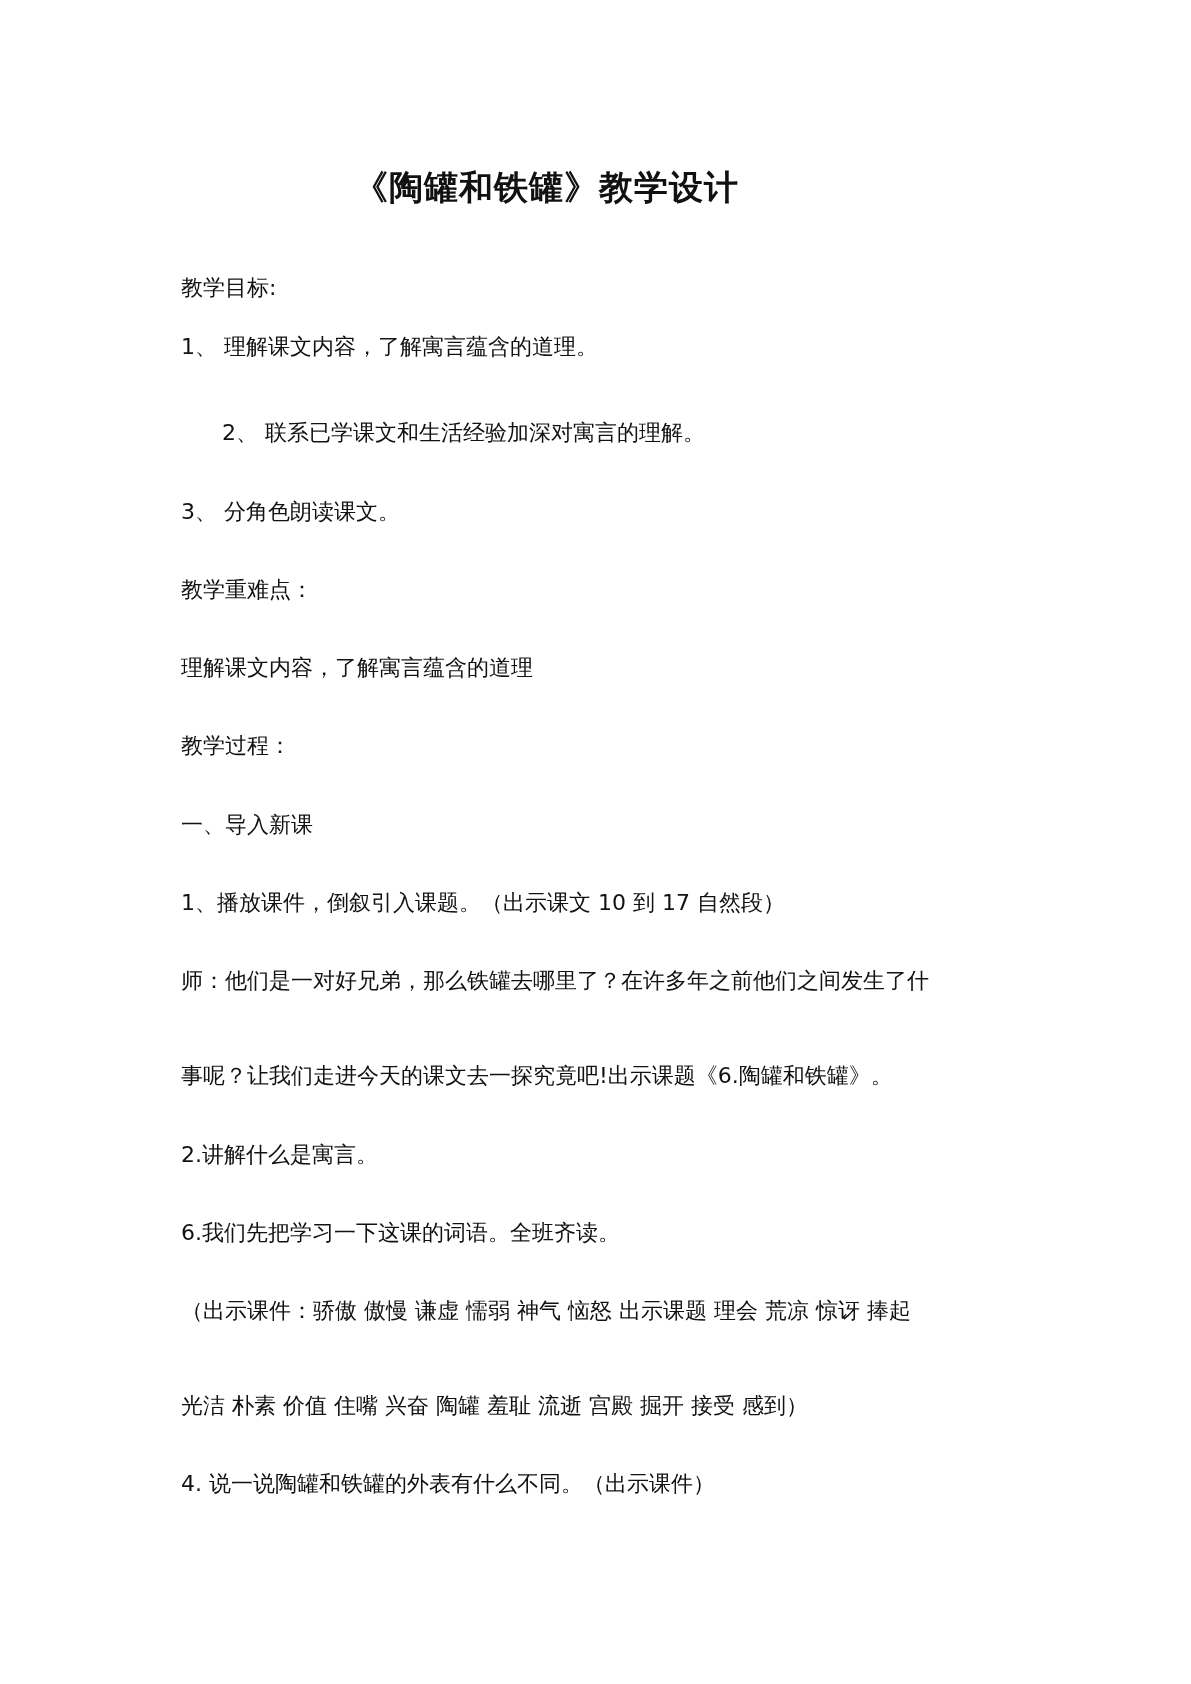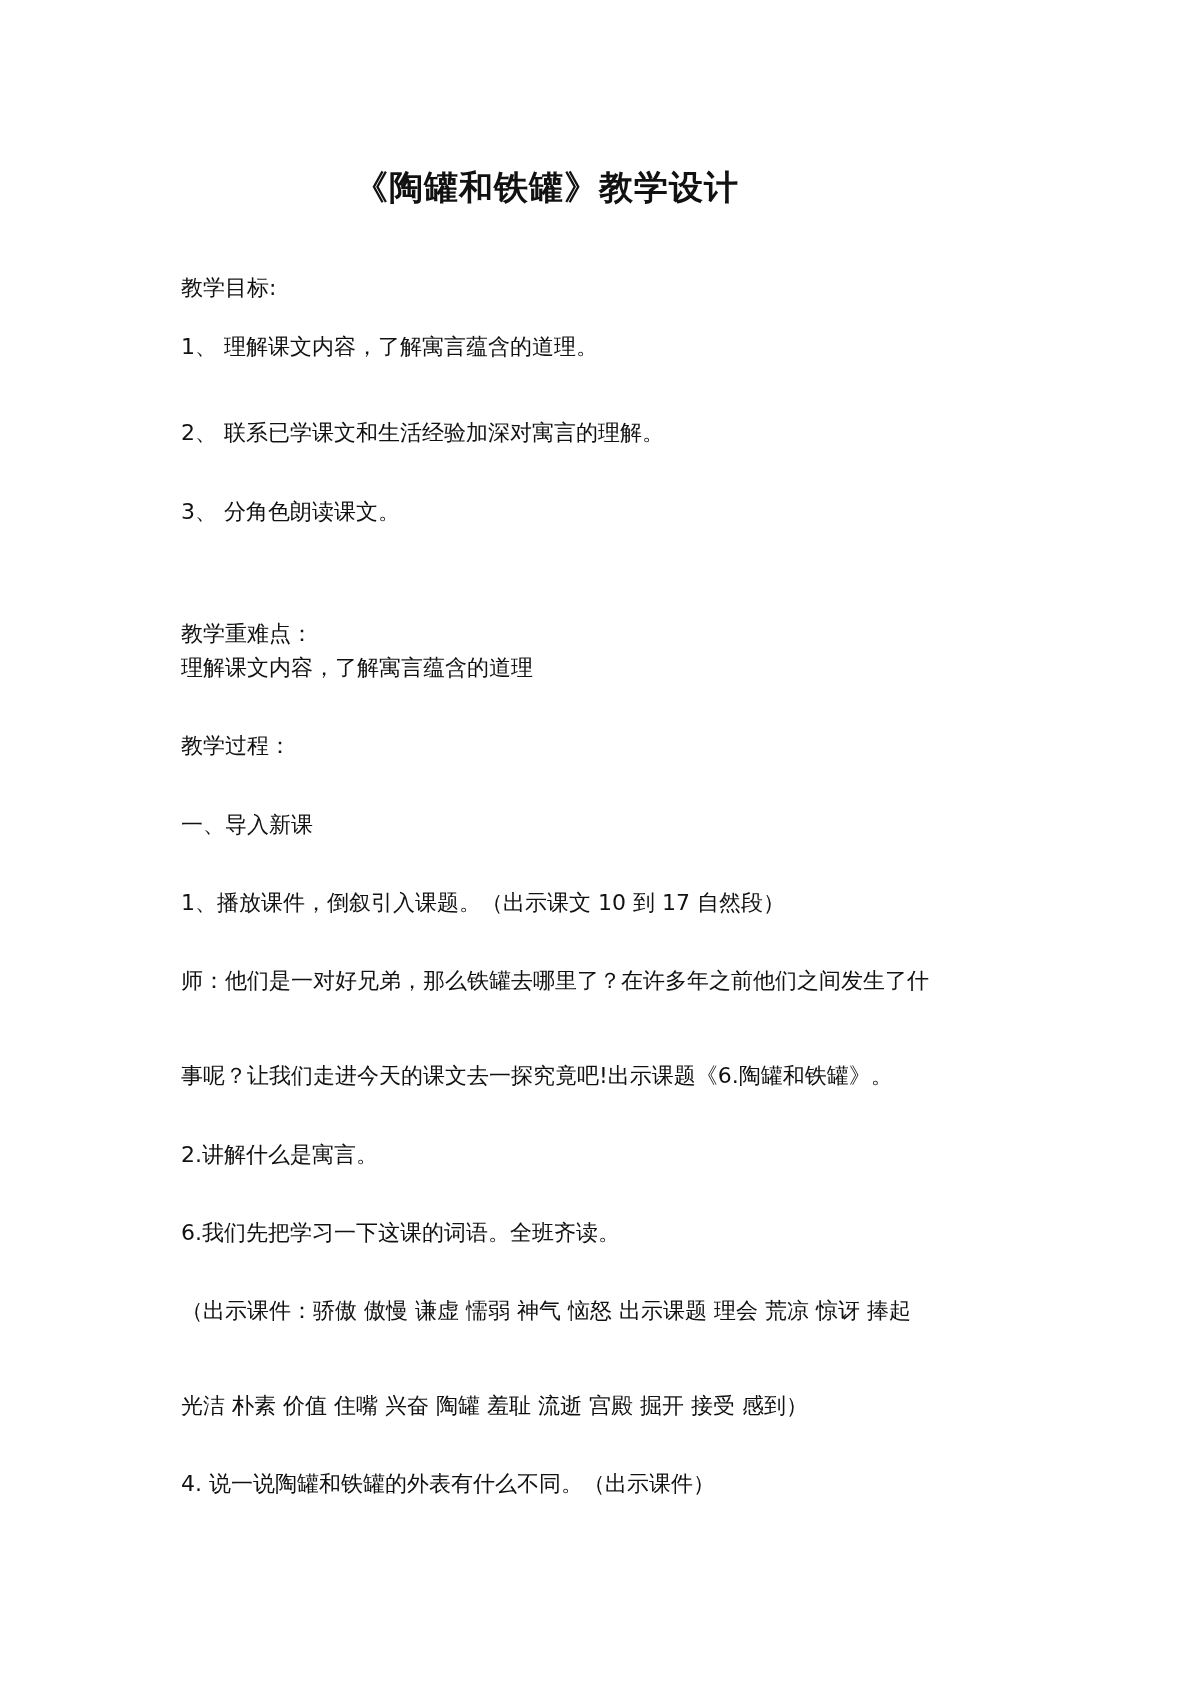--- a/index.html
+++ b/index.html
@@ -10,23 +10,23 @@
   .line { position: absolute; left: 181px; font-size: 22px; white-space: nowrap; }
 </style>
 </head>
 <body>
 
 <div>
   <div class="title">《陶罐和铁罐》教学设计</div>
   <div id="lines">
       <div class="line" style="top: 262px; margin-top: 11px;">教学目标:</div>
       <div class="line" style="top: 332px;">1、 理解课文内容，了解寓言蕴含的道理。</div>
-      <div class="line" style="top: 418px;">2、 联系已学课文和生活经验加深对寓言的理解。</div>
+      <div class="line" style="top: 418px; margin-left: 41px;">2、 联系已学课文和生活经验加深对寓言的理解。</div>
       <div class="line" style="top: 497px; text-align: center;">3、 分角色朗读课文。</div>
-      <div class="line" style="top: 575px; margin-top: 44px;">教学重难点：</div>
+      <div class="line" style="top: 575px;">教学重难点：</div>
       <div class="line" style="top: 653px;">理解课文内容，了解寓言蕴含的道理</div>
       <div class="line" style="top: 731px;">教学过程：</div>
       <div class="line" style="top: 810px;">一、导入新课</div>
       <div class="line" style="top: 888px;">1、播放课件，倒叙引入课题。（出示课文 10 到 17 自然段）</div>
       <div class="line" style="top: 966px;">师：他们是一对好兄弟，那么铁罐去哪里了？在许多年之前他们之间发生了什</div>
       <div class="line" style="top: 1061px;">事呢？让我们走进今天的课文去一探究竟吧!出示课题《6.陶罐和铁罐》。</div>
       <div class="line" style="top: 1140px;">2.讲解什么是寓言。</div>
       <div class="line" style="top: 1218px;">6.我们先把学习一下这课的词语。全班齐读。</div>
       <div class="line" style="top: 1296px;">（出示课件：骄傲  傲慢  谦虚  懦弱 神气 恼怒 出示课题 理会 荒凉 惊讶 捧起</div>
       <div class="line" style="top: 1391px;">光洁 朴素 价值 住嘴  兴奋 陶罐 羞耻 流逝 宫殿 掘开 接受 感到）</div>

